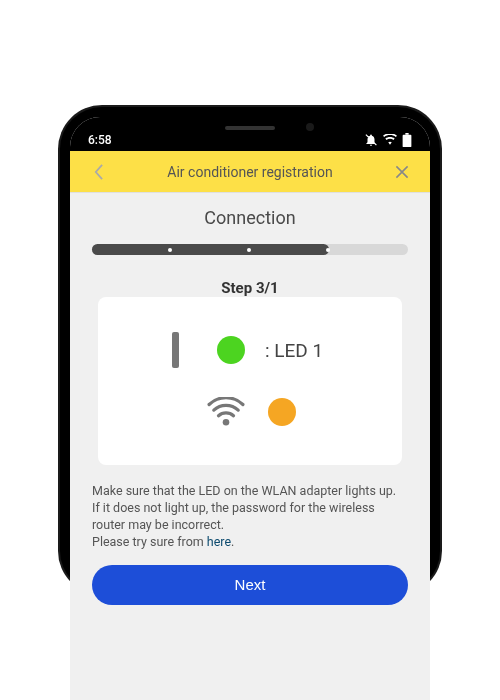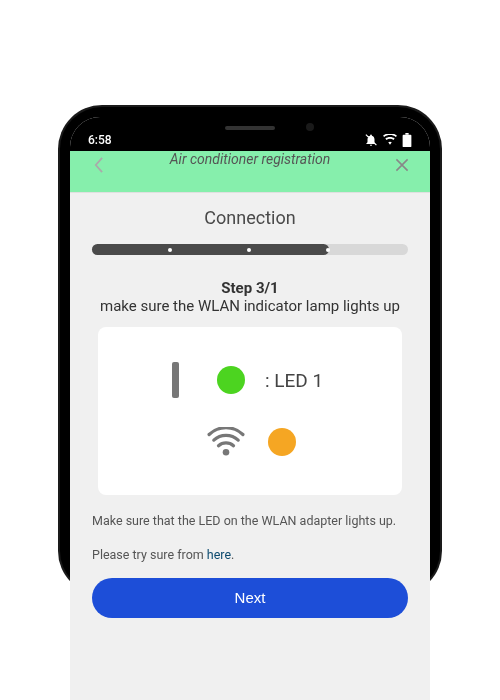--- a/index.html
+++ b/index.html
@@ -64,27 +64,26 @@
       font-size: 12px;
       font-weight: 500;
     }
     .status-icons {
       display: flex;
       gap: 5px;
       align-items: center;
     }
     .header {
       height: 42px;
-      background: #86efac;
-      display: flex;
-      align-items: flex-start;
+      background: #fde047;
+      display: flex;
+      align-items: center;
       justify-content: space-between;
       padding: 0 14px;
       border-bottom: 1px solid #e0e0e0;
-      font-style: italic;
     }
     .header-title {
       flex: 1;
       text-align: center;
       font-size: 14px;
       color: #555;
       font-weight: 400;
     }
     .back-btn, .close-btn {
       width: 28px;
@@ -268,21 +267,20 @@
       <div class="progress-bar">
         <div class="progress-fill"></div>
         <div class="progress-dots">
           <div class="progress-dot" style="left:24%"></div>
           <div class="progress-dot" style="left:49%"></div>
           <div class="progress-dot" style="left:74%"></div>
         </div>
       </div>
 
       <div class="step-heading">Step 3/1</div>
-      <div class="step-subtitle">make sure the WLAN indicator lamp lights up</div>
 
       <div class="led-card">
         <div class="led-row">
           <div class="led-icon-slot">
             <div class="led-bar"></div>
           </div>
           <div class="led-circle led-green"></div>
           <div class="led-label">: LED 1</div>
         </div>
         <div class="led-row">
@@ -293,21 +291,21 @@
               <path d="M7 14 a19 19 0 0 1 26 0" stroke="#777" stroke-width="3.5" fill="none" stroke-linecap="round"></path>
               <path d="M2 8 a26 26 0 0 1 36 0" stroke="#777" stroke-width="3.5" fill="none" stroke-linecap="round"></path>
             </svg>
           </div>
           <div class="led-circle led-orange"></div>
         </div>
       </div>
 
       <div class="info-text">
         <span>Make sure that the LED on the WLAN adapter lights up.</span><br>
-        <br>
+        <span>If it does not light up, the password for the wireless router may be incorrect.</span><br>
         <span>Please try sure from </span><span class="info-link">here</span><span>.</span>
       </div>
 
       <button class="next-btn">Next</button>
     </div>
 
     <div class="nav-bar">
       <svg width="12" height="12" viewBox="0 0 12 12" fill="#999">
           <path d="M9 1 L3 6 L9 11 Z"></path>
         </svg>

